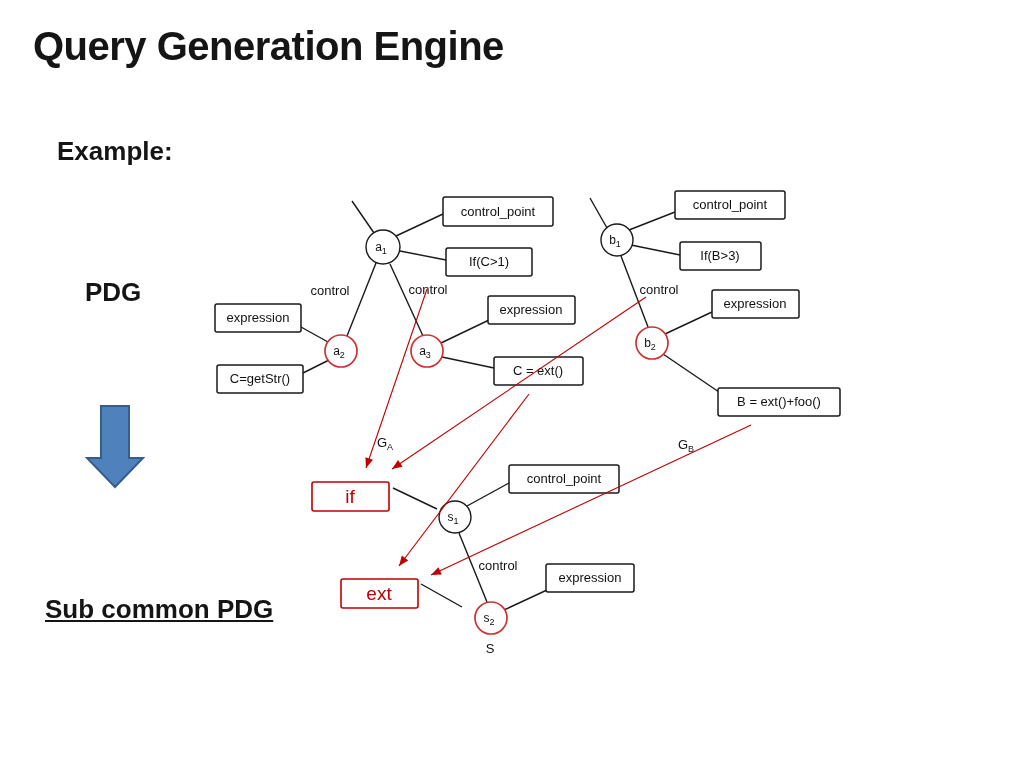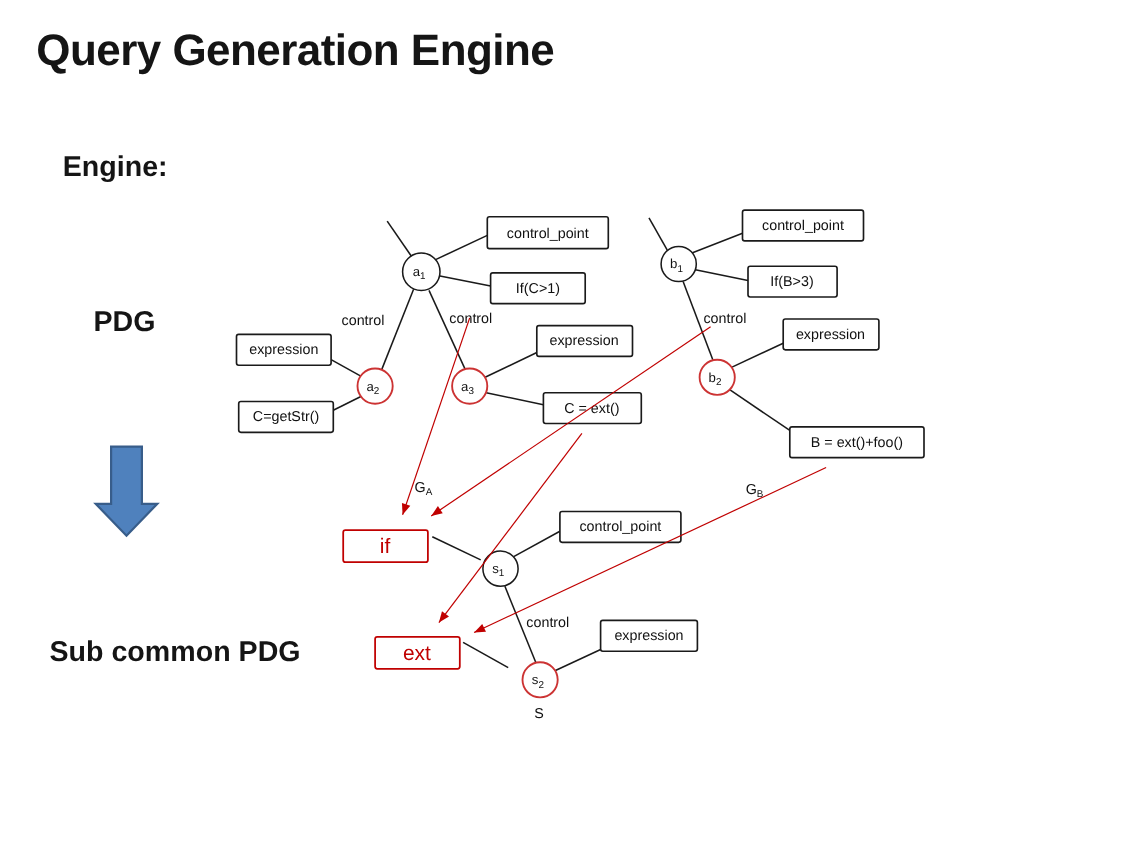--- a/index.html
+++ b/index.html
@@ -4,21 +4,21 @@
 <style>
   html,body{margin:0;padding:0;background:#ffffff;}
   #slide{
     position:relative;width:1024px;height:768px;background:#ffffff;overflow:hidden;
     font-family:"Liberation Sans",sans-serif;color:#111;padding-left:30px;
   }
   .title{position:absolute;left:33px;top:24px;font-size:40px;font-weight:bold;color:#151515;letter-spacing:-0.5px;}
   .h2{position:absolute;font-size:26px;font-weight:bold;color:#151515;}
   .example{left:57px;top:136px;}
   .pdg{left:85px;top:277px;text-align:right;}
-  .subcommon{left:45px;top:577px;}
+  .subcommon{left:45px;top:594px;text-decoration:underline;}
   svg{position:absolute;left:0;top:0;}
   .edge{stroke:#1a1a1a;stroke-width:1.4;fill:none;}
   .boxr{fill:#ffffff;stroke:#1a1a1a;stroke-width:1.5;}
   .boxt{font-size:13px;fill:#111;text-anchor:middle;font-family:"Liberation Sans",sans-serif;}
   .nodec{fill:#ffffff;stroke:#1a1a1a;stroke-width:1.4;}
   .rednode{stroke:#cc3333;stroke-width:1.7;}
   .nodet{font-size:12px;fill:#111;text-anchor:middle;font-family:"Liberation Sans",sans-serif;}
   .sub{font-size:9px;}
   .elabel{font-size:13px;fill:#111;text-anchor:middle;font-family:"Liberation Sans",sans-serif;}
   .redline{stroke:#c00000;stroke-width:1.1;fill:none;}
@@ -26,21 +26,21 @@
   .redboxr{fill:#ffffff;stroke:#c00000;stroke-width:1.6;}
   .redboxt{font-size:19px;fill:#c00000;text-anchor:middle;font-family:"Liberation Sans",sans-serif;}
   .bluearrow{fill:#4f81bd;stroke:#385d8a;stroke-width:2;}
 </style>
 </head>
 <body>
 
 <div id="slide">
 
   <div class="title">Query Generation Engine</div>
-  <div class="h2 example">Engine:</div>
+  <div class="h2 example">Example:</div>
   <div class="h2 pdg">PDG</div>
   <div class="h2 subcommon">Sub common PDG</div>
 
   <svg width="1024" height="768" viewBox="0 0 1024 768">
 
     <polygon class="bluearrow" points="101,406 129,406 129,458 143,458 115,487 87,458 101,458"></polygon>
 
     <g>
       <g>
         <line class="edge" x1="352" y1="201" x2="374" y2="233"></line>

